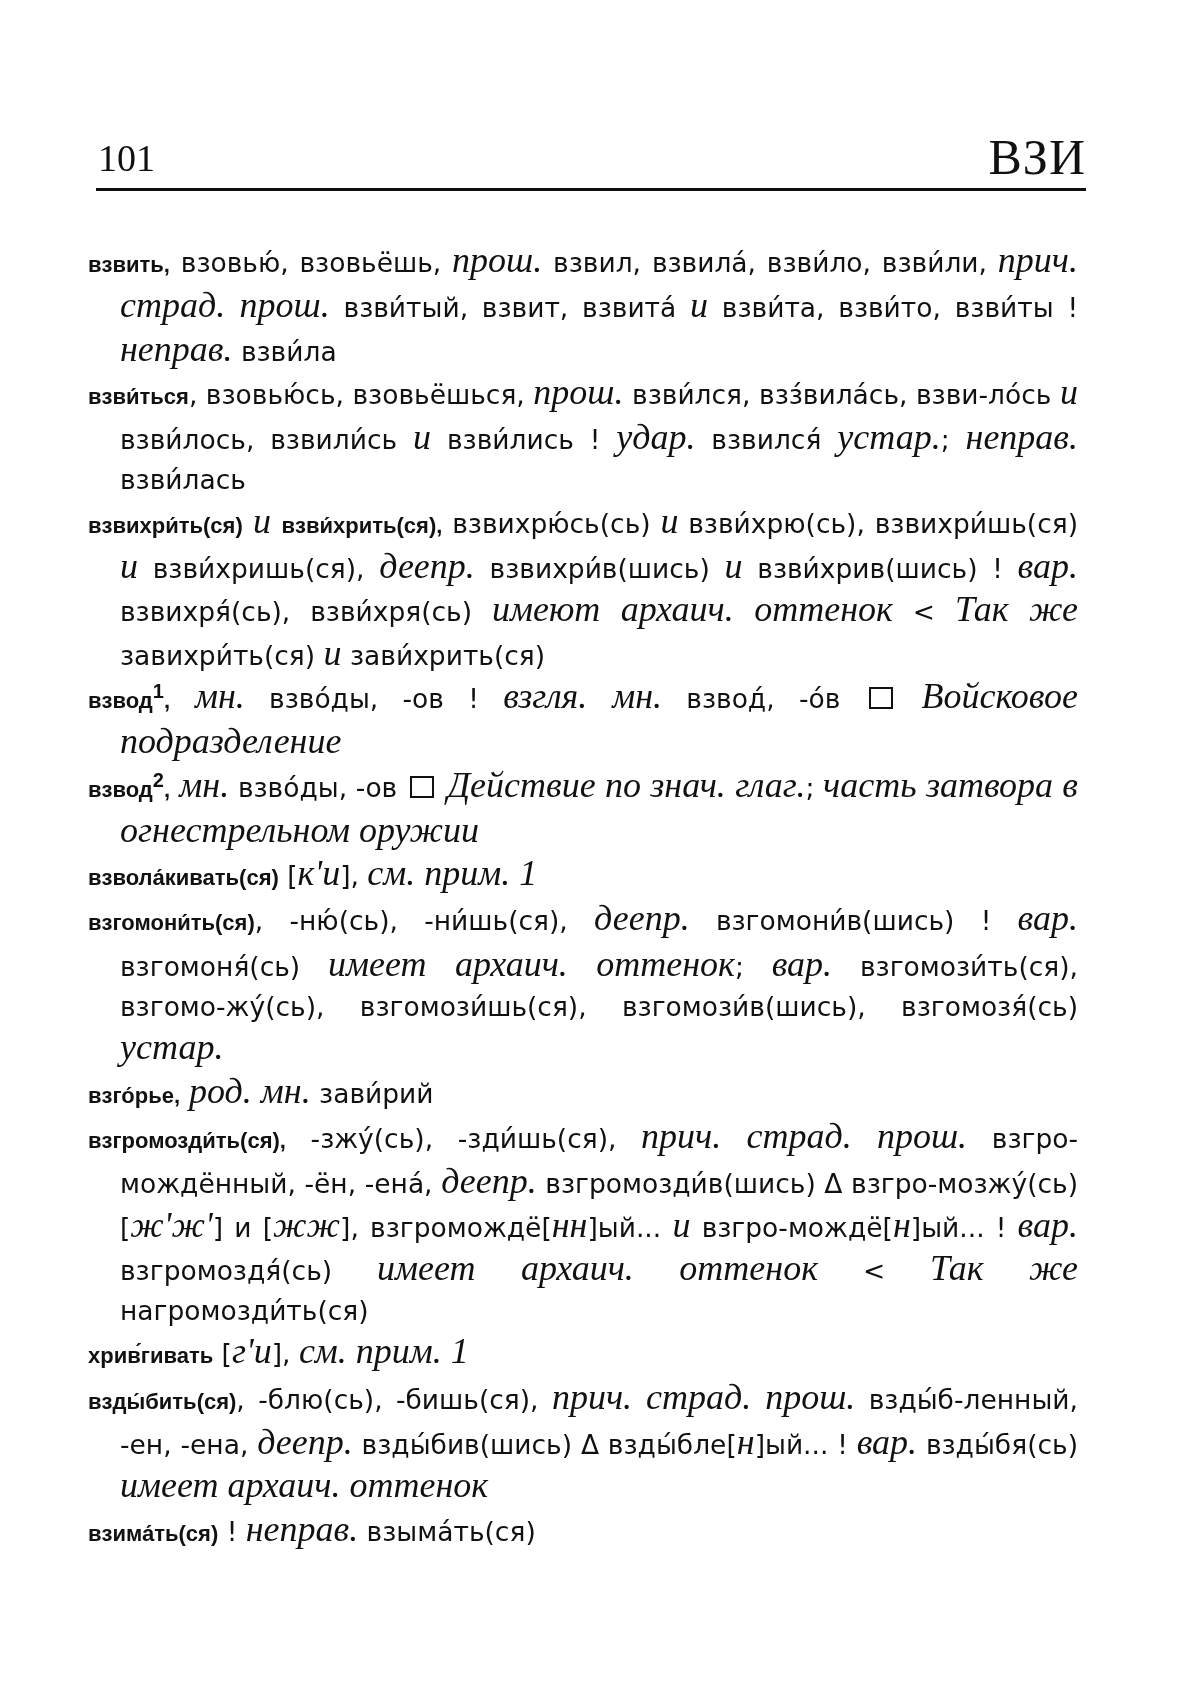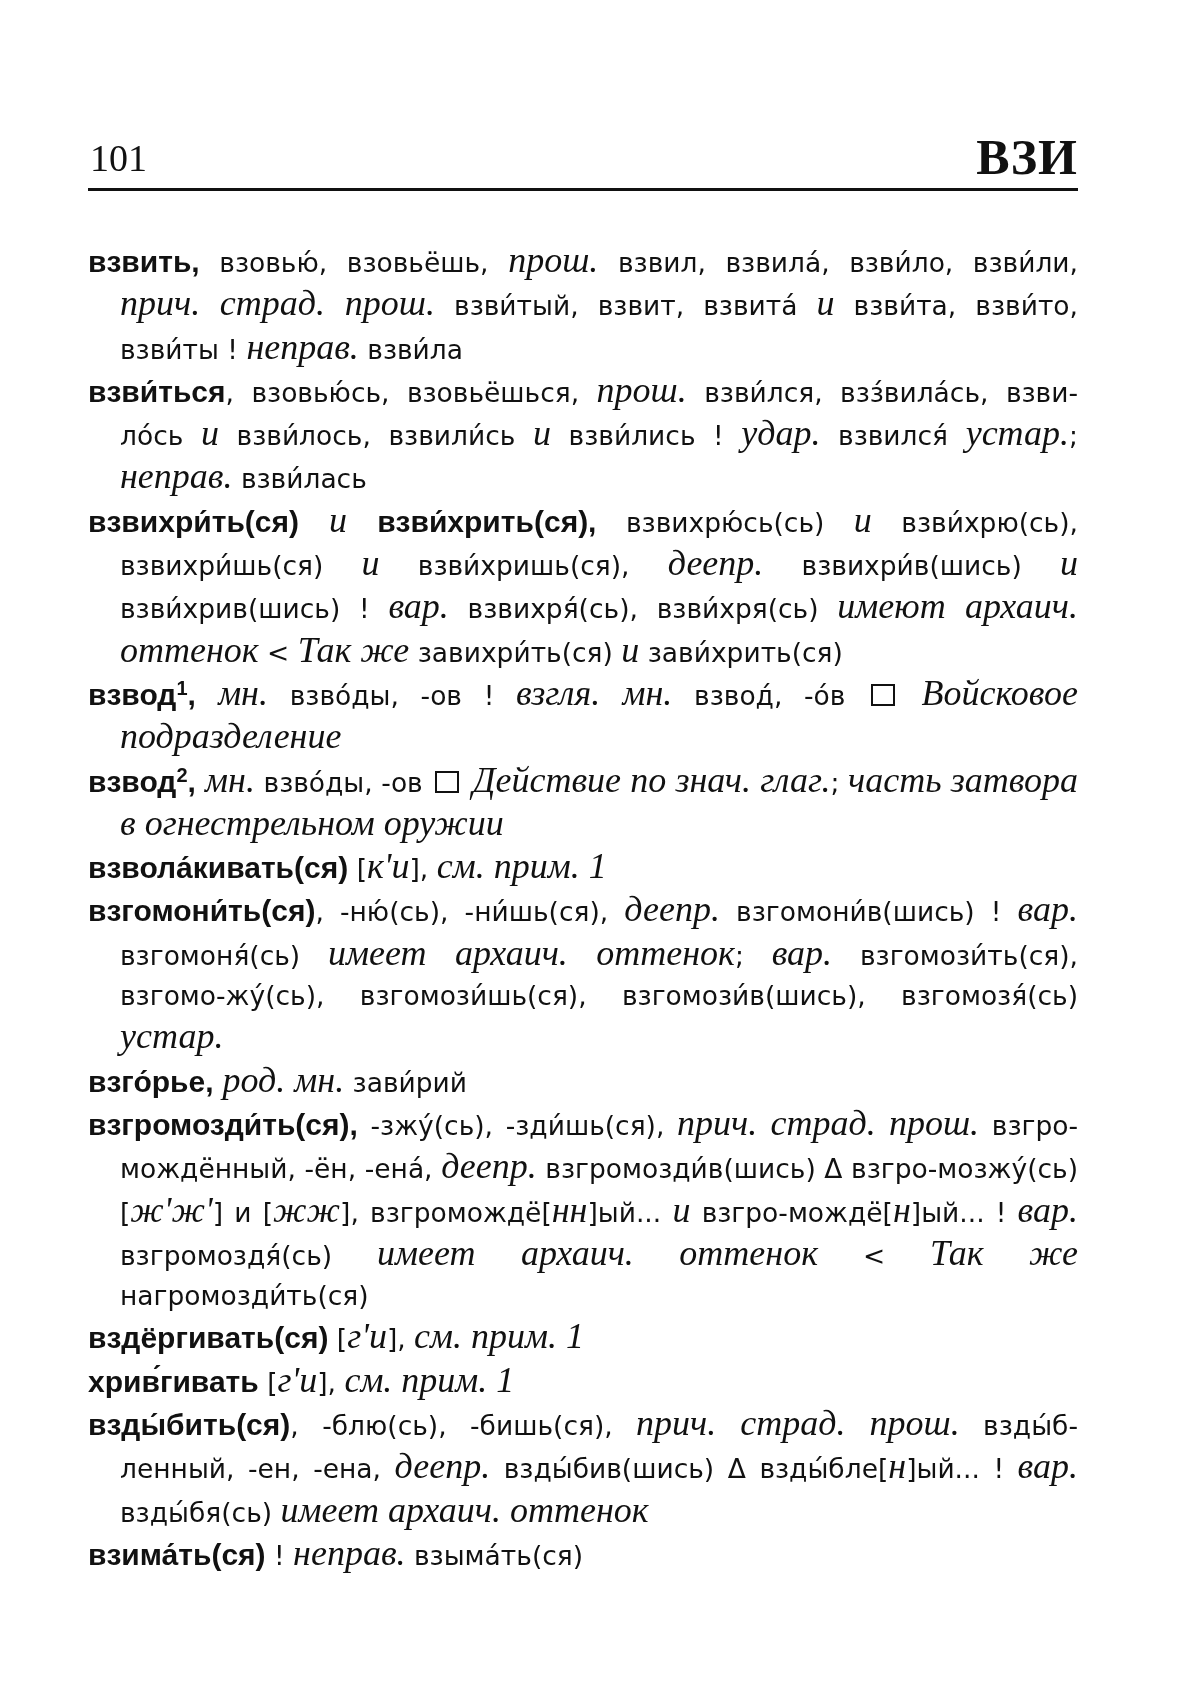--- a/index.html
+++ b/index.html
@@ -1,24 +1,24 @@
 <!DOCTYPE html>
 <html><head>
 <meta charset="utf-8">
 <style>
   html, body { margin:0; padding:0; background:#ffffff; }
   body { width:1178px; height:1700px; position:relative; overflow:hidden; color:#111; }
   .page { position:absolute; left:88px; top:0; width:990px; }
-  .header { position:absolute; top:128px; left:0; width:990px; height:60px;text-align:center; }
+  .header { position:absolute; top:128px; left:8px; width:990px; height:60px;text-align:center; }
   .pagenum { position:absolute; left:2px; top:8px; font-family:"Liberation Serif", serif; font-size:38px; }
-  .runhead { position:absolute; right:0; top:0; font-family:"Liberation Serif", serif; font-weight:bold; font-size:50px; letter-spacing:1px; }
+  .runhead { position:absolute; right:0; top:0; font-family:"Liberation Serif", serif; font-weight:normal; font-size:50px; letter-spacing:1px; }
   .rule { position:absolute; left:0; top:60px; width:990px; height:3px; background:#111; }
   .body { position:absolute; top:240px; left:0; width:990px; font-family:"DejaVu Sans", sans-serif; font-size:26.5px; line-height:40.3px; }
   .entry { text-indent:-32px; padding-left:32px; margin:0; text-align:justify; }
-  .hw { font-family:"Liberation Sans", sans-serif; font-weight:bold; font-size:30px; }
+  .hw { font-family:"Liberation Sans", sans-serif; font-weight:bold; font-size:22px; }
   .it { font-family:"Liberation Serif", serif; font-style:italic; font-size:36px; }
   .tx { }
   sup { font-family:"Liberation Sans", sans-serif; font-weight:bold; font-size:20px; line-height:0; }
   .box { display:inline-block; width:20px; height:18px; border:2px solid #111; vertical-align:-1px; margin:0 4px; }
 </style>
 </head>
 <body>
 
 <div class="page">
   <div class="header">
@@ -30,18 +30,17 @@
   <div class="body" id="entries">
       <p class="entry"><span class="hw">взвить,</span><span class="tx"> взовью́, взовьёшь, </span><span class="it">прош.</span><span class="tx"> взвил, взвила́, взви́ло, взви́ли, </span><span class="it">прич. страд. прош.</span><span class="tx"> взви́тый, взвит, взвита́ </span><span class="it">и</span><span class="tx"> взви́та, взви́то, взви́ты ! </span><span class="it">неправ.</span><span class="tx"> взви́ла</span></p>
       <p class="entry"><span class="hw">взви́ться</span><span class="tx">, взовью́сь, взовьёшься, </span><span class="it">прош.</span><span class="tx"> взви́лся, взз́вила́сь, взви-ло́сь </span><span class="it">и</span><span class="tx"> взви́лось, взвили́сь </span><span class="it">и</span><span class="tx"> взви́лись ! </span><span class="it">удар.</span><span class="tx"> взвился́ </span><span class="it">устар.</span><span class="tx">; </span><span class="it">неправ.</span><span class="tx"> взви́лась</span></p>
       <p class="entry"><span class="hw">взвихри́ть(ся)</span><span class="it"> и </span><span class="hw">взви́хрить(ся),</span><span class="tx"> взвихрю́сь(сь) </span><span class="it">и</span><span class="tx"> взви́хрю(сь), взвихри́шь(ся) </span><span class="it">и</span><span class="tx"> взви́хришь(ся), </span><span class="it">деепр.</span><span class="tx"> взвихри́в(шись) </span><span class="it">и</span><span class="tx"> взви́хрив(шись) ! </span><span class="it">вар.</span><span class="tx"> взвихря́(сь), взви́хря(сь) </span><span class="it">имеют архаич. оттенок</span><span class="tx"> &lt; </span><span class="it">Так же</span><span class="tx"> завихри́ть(ся) </span><span class="it">и</span><span class="tx"> зави́хрить(ся)</span></p>
       <p class="entry"><span class="hw">взвод</span><sup>1</sup><span class="hw">,</span><span class="it"> мн.</span><span class="tx"> взво́ды, -ов ! </span><span class="it">взгля. мн.</span><span class="tx"> взвод́, -о́в </span><span class="box"></span><span class="it"> Войсковое подразделение</span></p>
       <p class="entry"><span class="hw">взвод</span><sup>2</sup><span class="hw">,</span><span class="it"> мн.</span><span class="tx"> взво́ды, -ов </span><span class="box"></span><span class="it"> Действие по знач. глаг.</span><span class="tx">; </span><span class="it">часть затвора в огнестрельном оружии</span></p>
       <p class="entry"><span class="hw">взвола́кивать(ся)</span><span class="tx"> [</span><span class="it">к'и</span><span class="tx">], </span><span class="it">см. прим. 1</span></p>
       <p class="entry"><span class="hw">взгомони́ть(ся)</span><span class="tx">, -ню́(сь), -ни́шь(ся), </span><span class="it">деепр.</span><span class="tx"> взгомони́в(шись) ! </span><span class="it">вар.</span><span class="tx"> взгомоня́(сь) </span><span class="it">имеет архаич. оттенок</span><span class="tx">; </span><span class="it">вар.</span><span class="tx"> взгомози́ть(ся), взгомо-жу́(сь), взгомози́шь(ся), взгомози́в(шись), взгомозя́(сь) </span><span class="it">устар.</span></p>
       <p class="entry"><span class="hw">взго́рье,</span><span class="it"> род. мн.</span><span class="tx"> зави́рий</span></p>
       <p class="entry"><span class="hw">взгромозди́ть(ся),</span><span class="tx"> -зжу́(сь), -зди́шь(ся), </span><span class="it">прич. страд. прош.</span><span class="tx"> взгро-мождённый, -ён, -ена́, </span><span class="it">деепр.</span><span class="tx"> взгромозди́в(шись) Δ взгро-мозжу́(сь) [</span><span class="it">ж'ж'</span><span class="tx">] и [</span><span class="it">жж</span><span class="tx">], взгромождё[</span><span class="it">нн</span><span class="tx">]ый... </span><span class="it">и</span><span class="tx"> взгро-мождё[</span><span class="it">н</span><span class="tx">]ый... ! </span><span class="it">вар.</span><span class="tx"> взгромоздя́(сь) </span><span class="it">имеет архаич. оттенок</span><span class="tx"> &lt; </span><span class="it">Так же</span><span class="tx"> нагромозди́ть(ся)</span></p>
-      <p class="entry"><span class="hw">вздёргивать(ся)</span><span class="tx"> [</span><span class="it">г'и</span><span class="tx">], </span><span class="it">см. прим. 1</span></p>
       <p class="entry"><span class="hw">хрив́гивать</span><span class="tx"> [</span><span class="it">г'и</span><span class="tx">], </span><span class="it">см. прим. 1</span></p>
       <p class="entry"><span class="hw">взды́бить(ся)</span><span class="tx">, -блю(сь), -бишь(ся), </span><span class="it">прич. страд. прош.</span><span class="tx"> взды́б-ленный, -ен, -ена, </span><span class="it">деепр.</span><span class="tx"> взды́бив(шись) Δ взды́бле[</span><span class="it">н</span><span class="tx">]ый... ! </span><span class="it">вар.</span><span class="tx"> взды́бя(сь) </span><span class="it">имеет архаич. оттенок</span></p>
       <p class="entry"><span class="hw">взима́ть(ся)</span><span class="tx"> ! </span><span class="it">неправ.</span><span class="tx"> взыма́ть(ся)</span></p>
     </div>
 </div>
 
 </body></html>

